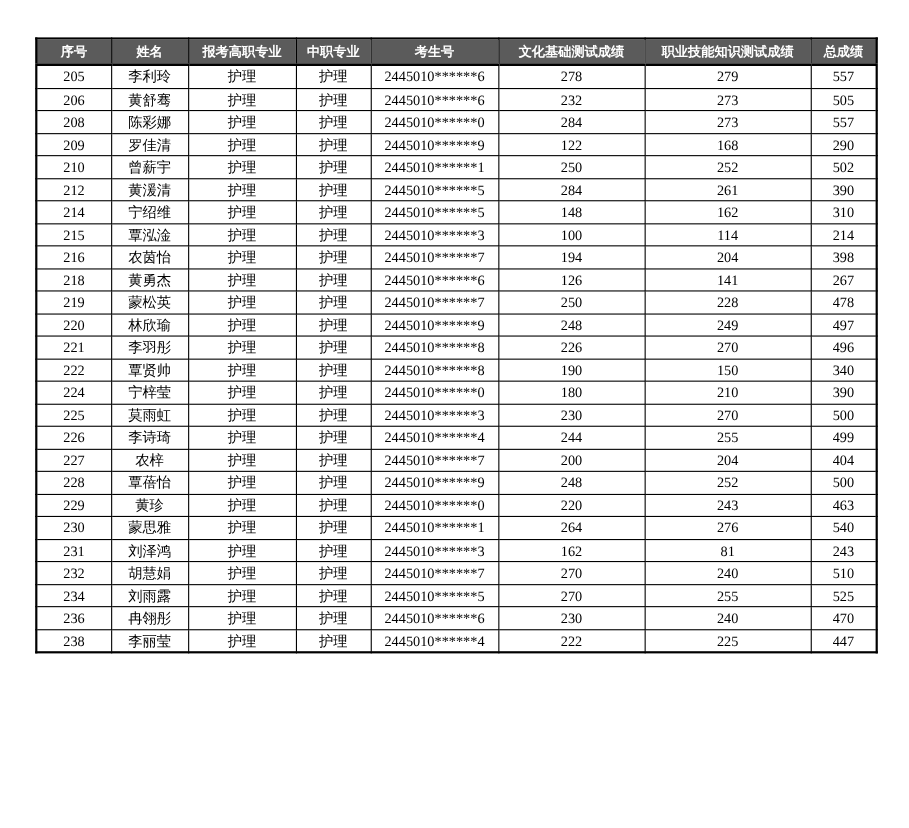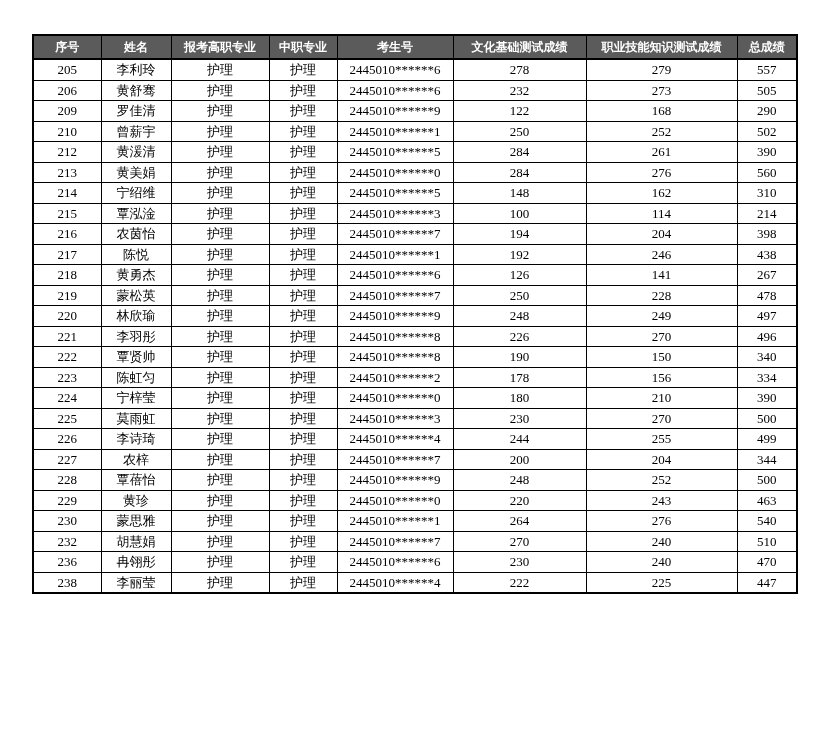--- a/index.html
+++ b/index.html
@@ -102,20 +102,30 @@
           <td>206</td>
           <td>黄舒骞</td>
           <td>护理</td>
           <td>护理</td>
           <td>2445010******6</td>
           <td>232</td>
           <td>273</td>
           <td>505</td>
         </tr>
         <tr>
+          <td>208</td>
+          <td>陈彩娜</td>
+          <td>护理</td>
+          <td>护理</td>
+          <td>2445010******0</td>
+          <td>284</td>
+          <td>273</td>
+          <td>557</td>
+        </tr>
+        <tr>
           <td>209</td>
           <td>罗佳清</td>
           <td>护理</td>
           <td>护理</td>
           <td>2445010******9</td>
           <td>122</td>
           <td>168</td>
           <td>290</td>
         </tr>
         <tr>
@@ -132,30 +142,20 @@
           <td>212</td>
           <td>黄湲清</td>
           <td>护理</td>
           <td>护理</td>
           <td>2445010******5</td>
           <td>284</td>
           <td>261</td>
           <td>390</td>
         </tr>
         <tr>
-          <td>213</td>
-          <td>黄美娟</td>
-          <td>护理</td>
-          <td>护理</td>
-          <td>2445010******0</td>
-          <td>284</td>
-          <td>276</td>
-          <td>560</td>
-        </tr>
-        <tr>
           <td>214</td>
           <td>宁绍维</td>
           <td>护理</td>
           <td>护理</td>
           <td>2445010******5</td>
           <td>148</td>
           <td>162</td>
           <td>310</td>
         </tr>
         <tr>
@@ -172,30 +172,20 @@
           <td>216</td>
           <td>农茵怡</td>
           <td>护理</td>
           <td>护理</td>
           <td>2445010******7</td>
           <td>194</td>
           <td>204</td>
           <td>398</td>
         </tr>
         <tr>
-          <td>217</td>
-          <td>陈悦</td>
-          <td>护理</td>
-          <td>护理</td>
-          <td>2445010******1</td>
-          <td>192</td>
-          <td>246</td>
-          <td>438</td>
-        </tr>
-        <tr>
           <td>218</td>
           <td>黄勇杰</td>
           <td>护理</td>
           <td>护理</td>
           <td>2445010******6</td>
           <td>126</td>
           <td>141</td>
           <td>267</td>
         </tr>
         <tr>
@@ -232,30 +222,20 @@
           <td>222</td>
           <td>覃贤帅</td>
           <td>护理</td>
           <td>护理</td>
           <td>2445010******8</td>
           <td>190</td>
           <td>150</td>
           <td>340</td>
         </tr>
         <tr>
-          <td>223</td>
-          <td>陈虹匀</td>
-          <td>护理</td>
-          <td>护理</td>
-          <td>2445010******2</td>
-          <td>178</td>
-          <td>156</td>
-          <td>334</td>
-        </tr>
-        <tr>
           <td>224</td>
           <td>宁梓莹</td>
           <td>护理</td>
           <td>护理</td>
           <td>2445010******0</td>
           <td>180</td>
           <td>210</td>
           <td>390</td>
         </tr>
         <tr>
@@ -279,21 +259,21 @@
           <td>499</td>
         </tr>
         <tr>
           <td>227</td>
           <td>农梓</td>
           <td>护理</td>
           <td>护理</td>
           <td>2445010******7</td>
           <td>200</td>
           <td>204</td>
-          <td>344</td>
+          <td>404</td>
         </tr>
         <tr>
           <td>228</td>
           <td>覃蓓怡</td>
           <td>护理</td>
           <td>护理</td>
           <td>2445010******9</td>
           <td>248</td>
           <td>252</td>
           <td>500</td>
@@ -312,28 +292,48 @@
           <td>230</td>
           <td>蒙思雅</td>
           <td>护理</td>
           <td>护理</td>
           <td>2445010******1</td>
           <td>264</td>
           <td>276</td>
           <td>540</td>
         </tr>
         <tr>
+          <td>231</td>
+          <td>刘泽鸿</td>
+          <td>护理</td>
+          <td>护理</td>
+          <td>2445010******3</td>
+          <td>162</td>
+          <td>81</td>
+          <td>243</td>
+        </tr>
+        <tr>
           <td>232</td>
           <td>胡慧娟</td>
           <td>护理</td>
           <td>护理</td>
           <td>2445010******7</td>
           <td>270</td>
           <td>240</td>
           <td>510</td>
+        </tr>
+        <tr>
+          <td>234</td>
+          <td>刘雨露</td>
+          <td>护理</td>
+          <td>护理</td>
+          <td>2445010******5</td>
+          <td>270</td>
+          <td>255</td>
+          <td>525</td>
         </tr>
         <tr>
           <td>236</td>
           <td>冉翎彤</td>
           <td>护理</td>
           <td>护理</td>
           <td>2445010******6</td>
           <td>230</td>
           <td>240</td>
           <td>470</td>

